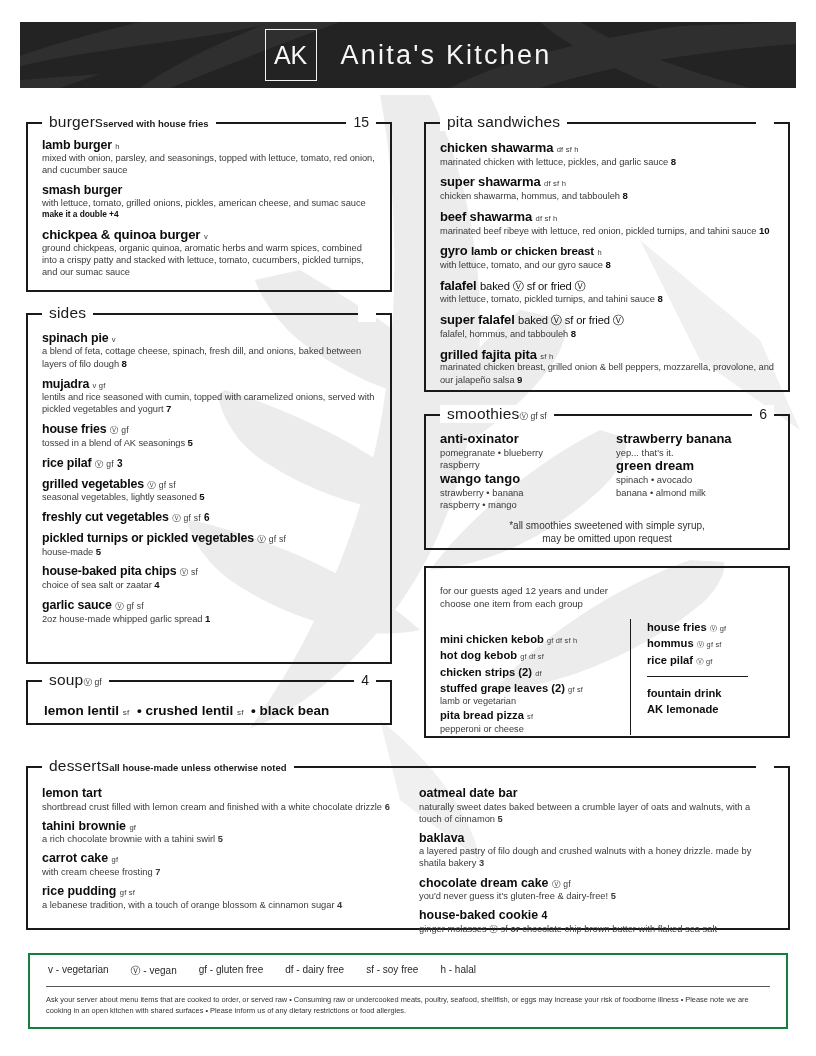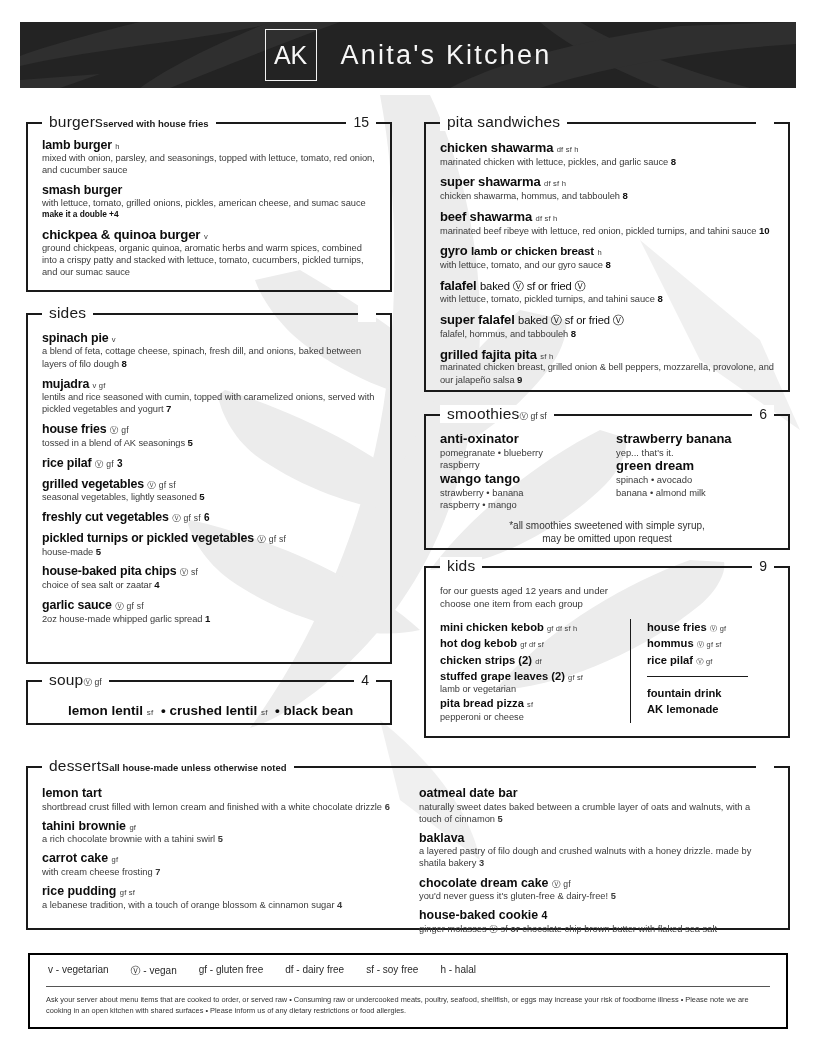--- a/index.html
+++ b/index.html
@@ -69,51 +69,51 @@
   .item-name .reg { font-weight:400; }
   .tags { font-size:7.6px; font-weight:400; color:#3a3a3a; letter-spacing:.2px; }
   .item-desc {
     font-size:9.3px; color:#3a3a3a; line-height:1.28; margin-top:.5px;
     letter-spacing:-.05px;
   }
   .item-desc b { color:#111; font-size:9.6px; }
   .inline-note { font-size:8.4px; font-weight:bold; color:#111; }
 
   
-  .soup-line { font-size:13.5px; font-weight:bold; color:#0d0d0d; padding:7px 2px 4px 2px;margin-left:24px; }
+  .soup-line { font-size:13.5px; font-weight:bold; color:#0d0d0d; padding:7px 2px 4px 2px; }
   .soup-line .tags { font-size:8px; }
 
   
   .two-col { display:flex; gap:18px; }
   .two-col > div { flex:1; }
   .sm-name { font-size:13px; font-weight:bold; color:#0d0d0d; line-height:1.15; }
   .sm-desc { font-size:9.4px; color:#3a3a3a; line-height:1.32; margin-top:0px; }
   .sm-foot { text-align:center; font-size:10px; color:#333; line-height:1.32; margin-top:7px; }
 
   
   .kids-intro { font-size:9.6px; color:#3a3a3a; line-height:1.4; margin-bottom:8px; }
   .kids-cols { display:flex; }
-  .kids-left { width:190px; padding-right:8px; }
+  .kids-left { width:190px; padding-right:8px;margin-top:12px; }
   .kids-right { flex:1; border-left:1.6px solid #1a1a1a; padding-left:16px; }
   .kids-item { font-size:11.2px; font-weight:bold; color:#0d0d0d; line-height:1.46; }
   .kids-item .tags { font-size:7.4px; }
   .kids-sub { font-size:9.2px; color:#3a3a3a; line-height:1.2; }
   .kids-div { border-top:1.6px solid #1a1a1a; margin:8px 26px 8px 0; }
   .kids-drink { font-size:11.2px; font-weight:bold; color:#0d0d0d; line-height:1.45; }
 
   
   .des-cols { display:flex; gap:22px; }
   .des-cols > div { flex:1; }
   .des-name { font-size:12.4px; font-weight:bold; color:#0d0d0d; line-height:1.18; }
   .des-desc { font-size:9.3px; color:#3a3a3a; line-height:1.3; }
 
   
   .footer {
     position:absolute; left:28px; top:953px; width:760px; height:76px;
-    border:2px solid #000000; background:#fff; z-index:3;
+    border:2px solid #15803d; background:#fff; z-index:3;
     padding:9px 14px 8px 14px;
   }
   .legend { display:flex; gap:22px; font-size:10px; color:#2a2a2a; padding-left:4px; }
   .legend-rule { border-top:1px solid #555; margin:8px 2px 7px 2px; }
   .disclaimer { font-size:7.4px; color:#333; line-height:1.5; padding:0 2px; }
   .vg { font-size:8.6px; }
 </style>
 </head>
 <body>
 
@@ -428,28 +428,20 @@
 banana • almond milk</div>
         </div>
       </div>
     </div>
     <div class="sm-foot" style="white-space:pre-line;">*all smoothies sweetened with simple syrup,
 may be omitted upon request</div>
   </div>
 </div>
 
 <div class="box" style="left:424px; top:566px; width:366px; height:172px;">
-  <div class="sec-head">
-    <div class="sec-head-l">
-      <span class="sec-title">kids</span>
-    </div>
-    <div class="sec-head-r">
-      <span class="sec-price">9</span>
-    </div>
-  </div>
   <div class="box-inner" style="padding-top:16px;">
     <div class="kids-intro" style="white-space:pre-line;">for our guests aged 12 years and under
 choose one item from each group</div>
     <div class="kids-cols">
       <div class="kids-left">
         <div class="kids-item">
           <span>mini chicken kebob</span>
           <span class="tags">gf df sf h</span>
         </div>
         <div class="kids-item">

